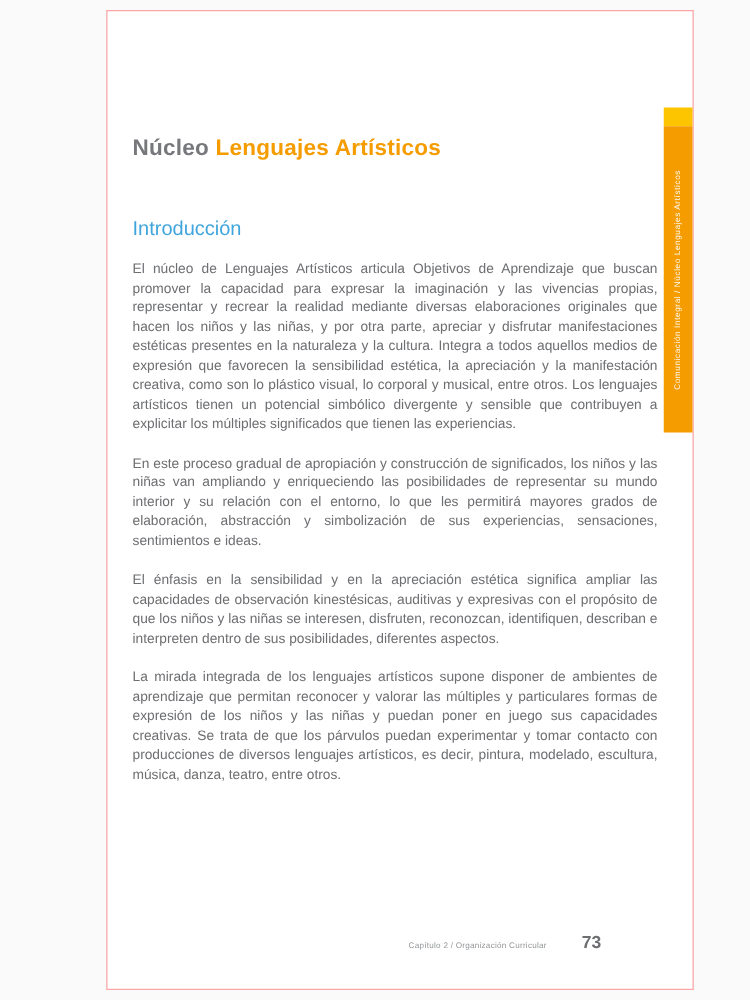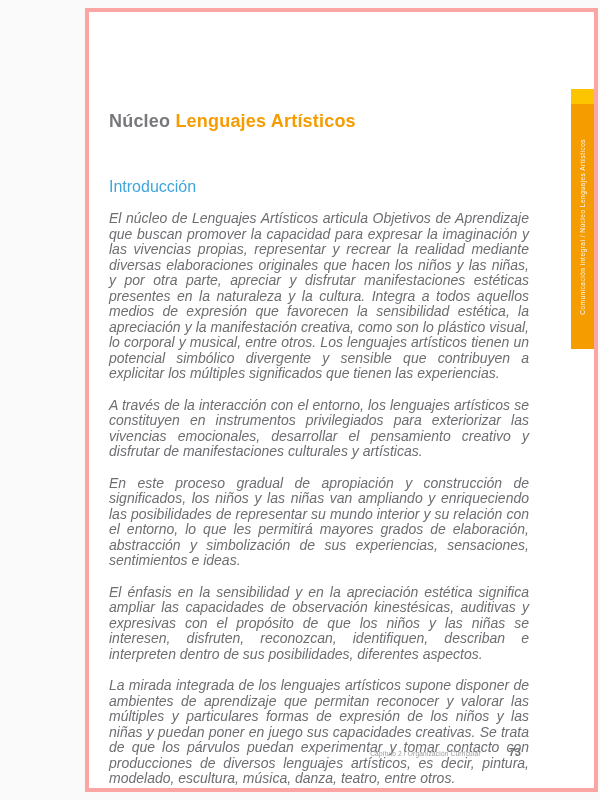--- a/index.html
+++ b/index.html
@@ -6,23 +6,23 @@
   html, body {
     width: 600px; height: 800px;
     background: #fafafa;
     font-family: "Liberation Sans", sans-serif;
     position: relative;
     overflow: hidden;
   }
   .page {
     position: absolute;
     left: 85px; top: 8px;
-    width: 513px; height: 784px;
+    width: 470px; height: 784px;
     background: #ffffff;
-    border: 4px solid #fca5a5;
+    border: 1px solid #fca5a5;
   }
   
   .tab { position: absolute; right: 0; }
   .tab-yellow {
     top: 77px; width: 23px; height: 15px;
     background: #FDC500;
   }
   .tab-orange {
     top: 92px; width: 23px; height: 245px;
     background: #F59C00;
@@ -50,39 +50,38 @@
   }
   .title-highlight { color: #F59C00; }
   .section-heading {
     font-size: 16px;
     font-weight: 400;
     color: #3FA5DC;
     margin-bottom: 15px;
   }
   .section-heading.second { margin-top: 26px; }
   .body-text {
-    font-size: 14px;
+    font-size: 11px;
     line-height: 15.5px;
     color: #6D6E71;
     text-align: justify;
     margin-bottom: 16px;
-    font-style: italic;
   }
   .footer {
     position: absolute;
     right: 73px; bottom: 30px;
     display: flex; align-items: baseline;
   }
   .footer-chapter {
     font-size: 6.5px;
     color: #939598;
     letter-spacing: 0.2px;
   }
   .footer-page-number {
-    font-size: 11px;
+    font-size: 14px;
     font-weight: bold;
     color: #6D6E71;
     margin-left: 28px;
   }
 </style>
 </head>
 <body>
 
 <div class="page">
 
@@ -96,21 +95,20 @@
 
     <h1 class="doc-title">
       <span class="title-prefix">Núcleo</span>
       <span class="title-highlight">Lenguajes Artísticos</span>
     </h1>
 
     <h2 class="section-heading first">Introducción</h2>
 
     <p class="body-text">El núcleo de Lenguajes Artísticos articula Objetivos de Aprendizaje que buscan promover la capacidad para expresar la imaginación y las vivencias propias, representar y recrear la realidad mediante diversas elaboraciones originales que hacen los niños y las niñas, y por otra parte, apreciar y disfrutar manifestaciones estéticas presentes en la naturaleza y la cultura. Integra a todos aquellos medios de expresión que favorecen la sensibilidad estética, la apreciación y la manifestación creativa, como son lo plástico visual, lo corporal y musical, entre otros. Los lenguajes artísticos tienen un potencial simbólico divergente y sensible que contribuyen a explicitar los múltiples significados que tienen las experiencias.</p>
 
-    <p class="body-text">A través de la interacción con el entorno, los lenguajes artísticos se constituyen en instrumentos privilegiados para exteriorizar las vivencias emocionales, desarrollar el pensamiento creativo y disfrutar de manifestaciones culturales y artísticas.</p>
 
     <p class="body-text">En este proceso gradual de apropiación y construcción de significados, los niños y las niñas van ampliando y enriqueciendo las posibilidades de representar su mundo interior y su relación con el entorno, lo que les permitirá mayores grados de elaboración, abstracción y simbolización de sus experiencias, sensaciones, sentimientos e ideas.</p>
 
     <p class="body-text">El énfasis en la sensibilidad y en la apreciación estética significa ampliar las capacidades de observación kinestésicas, auditivas y expresivas con el propósito de que los niños y las niñas se interesen, disfruten, reconozcan, identifiquen, describan e interpreten dentro de sus posibilidades, diferentes aspectos.</p>
 
 
     <p class="body-text">La mirada integrada de los lenguajes artísticos supone disponer de ambientes de aprendizaje que permitan reconocer y valorar las múltiples y particulares formas de expresión de los niños y las niñas y puedan poner en juego sus capacidades creativas. Se trata de que los párvulos puedan experimentar y tomar contacto con producciones de diversos lenguajes artísticos, es decir, pintura, modelado, escultura, música, danza, teatro, entre otros.</p>
 
   </div>
 

